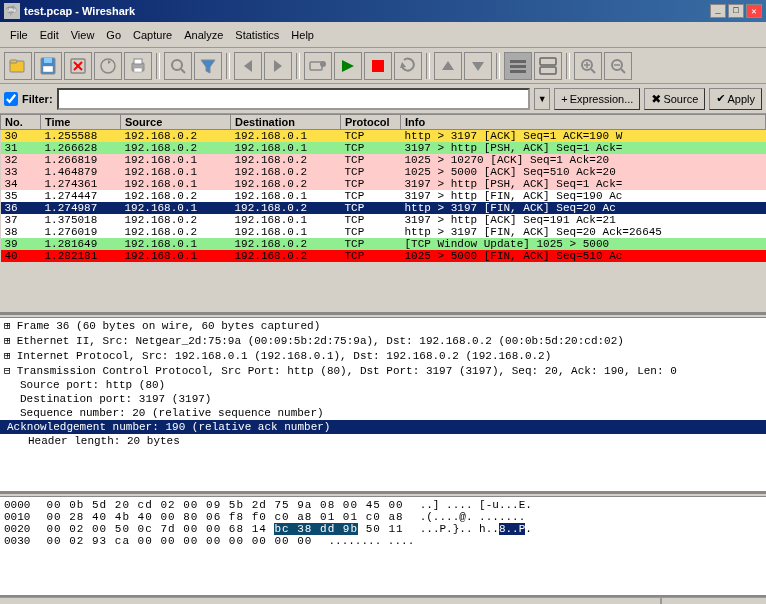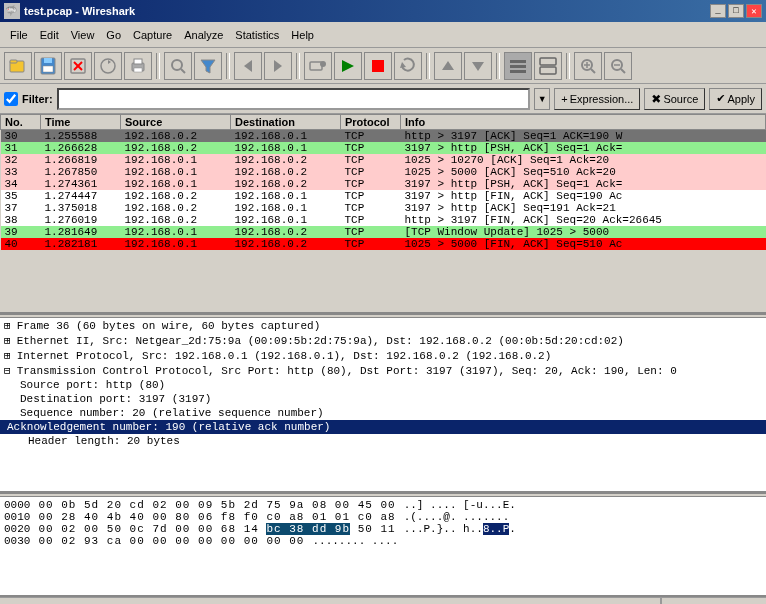--- a/index.html
+++ b/index.html
@@ -126,21 +126,21 @@
       cursor: pointer;
       white-space: nowrap;
     }
     .packet-table td {
       padding: 0 4px;
       white-space: nowrap;
       font-size: 11px;
       font-family: 'Courier New', monospace;
       border: none;
     }
-    .row-green { background: #737373; }
+    .row-green { background: #fde047; }
     .row-light-green { background: #90ee90; }
     .row-red { background: #ff0000; color: black; }
     .row-pink { background: #ffcccc; }
     .row-selected { background: #0a246a; color: white; }
     .row-white { background: white; }
     
     
     .splitter {
       height: 4px;
       background: #d4d0c8;
@@ -172,21 +172,21 @@
     
     .packet-bytes {
       height: 100px;
       overflow-y: auto;
       background: white;
       font-family: 'Courier New', monospace;
       font-size: 11px;
       padding: 2px 4px;
       border-bottom: 2px solid #888;
     }
-    .bytes-row { display: flex; gap: 0; white-space: nowrap; }
+    .bytes-row { display: flex; gap: 8px; white-space: nowrap; }
     
     
     .status-bar {
       background: #d4d0c8;
       height: 22px;
       display: flex;
       align-items: center;
       border-top: 1px solid #999;
       font-family: Arial, sans-serif;
       font-size: 11px;
@@ -410,41 +410,49 @@
           <tr class="row-pink">
       <td>32</td>
       <td>1.266819</td>
       <td>192.168.0.1</td>
       <td>192.168.0.2</td>
       <td>TCP</td>
       <td>1025 &gt; 10270 [ACK] Seq=1 Ack=20</td>
     </tr>
           <tr class="row-pink">
       <td>33</td>
-      <td>1.267850</td>
+      <td>1.464879</td>
       <td>192.168.0.1</td>
       <td>192.168.0.2</td>
       <td>TCP</td>
       <td>1025 &gt; 5000 [ACK] Seq=510 Ack=20</td>
     </tr>
           <tr class="row-pink">
       <td>34</td>
       <td>1.274361</td>
       <td>192.168.0.1</td>
       <td>192.168.0.2</td>
       <td>TCP</td>
       <td>3197 &gt; http [PSH, ACK] Seq=1 Ack=</td>
     </tr>
           <tr class="row-white">
       <td>35</td>
       <td>1.274447</td>
       <td>192.168.0.2</td>
       <td>192.168.0.1</td>
       <td>TCP</td>
       <td>3197 &gt; http [FIN, ACK] Seq=190 Ac</td>
+    </tr>
+          <tr class="row-selected">
+      <td>36</td>
+      <td>1.274987</td>
+      <td>192.168.0.1</td>
+      <td>192.168.0.2</td>
+      <td>TCP</td>
+      <td>http &gt; 3197 [FIN, ACK] Seq=20 Ac</td>
     </tr>
           <tr class="row-white">
       <td>37</td>
       <td>1.375018</td>
       <td>192.168.0.2</td>
       <td>192.168.0.1</td>
       <td>TCP</td>
       <td>3197 &gt; http [ACK] Seq=191 Ack=21</td>
     </tr>
           <tr class="row-white">

